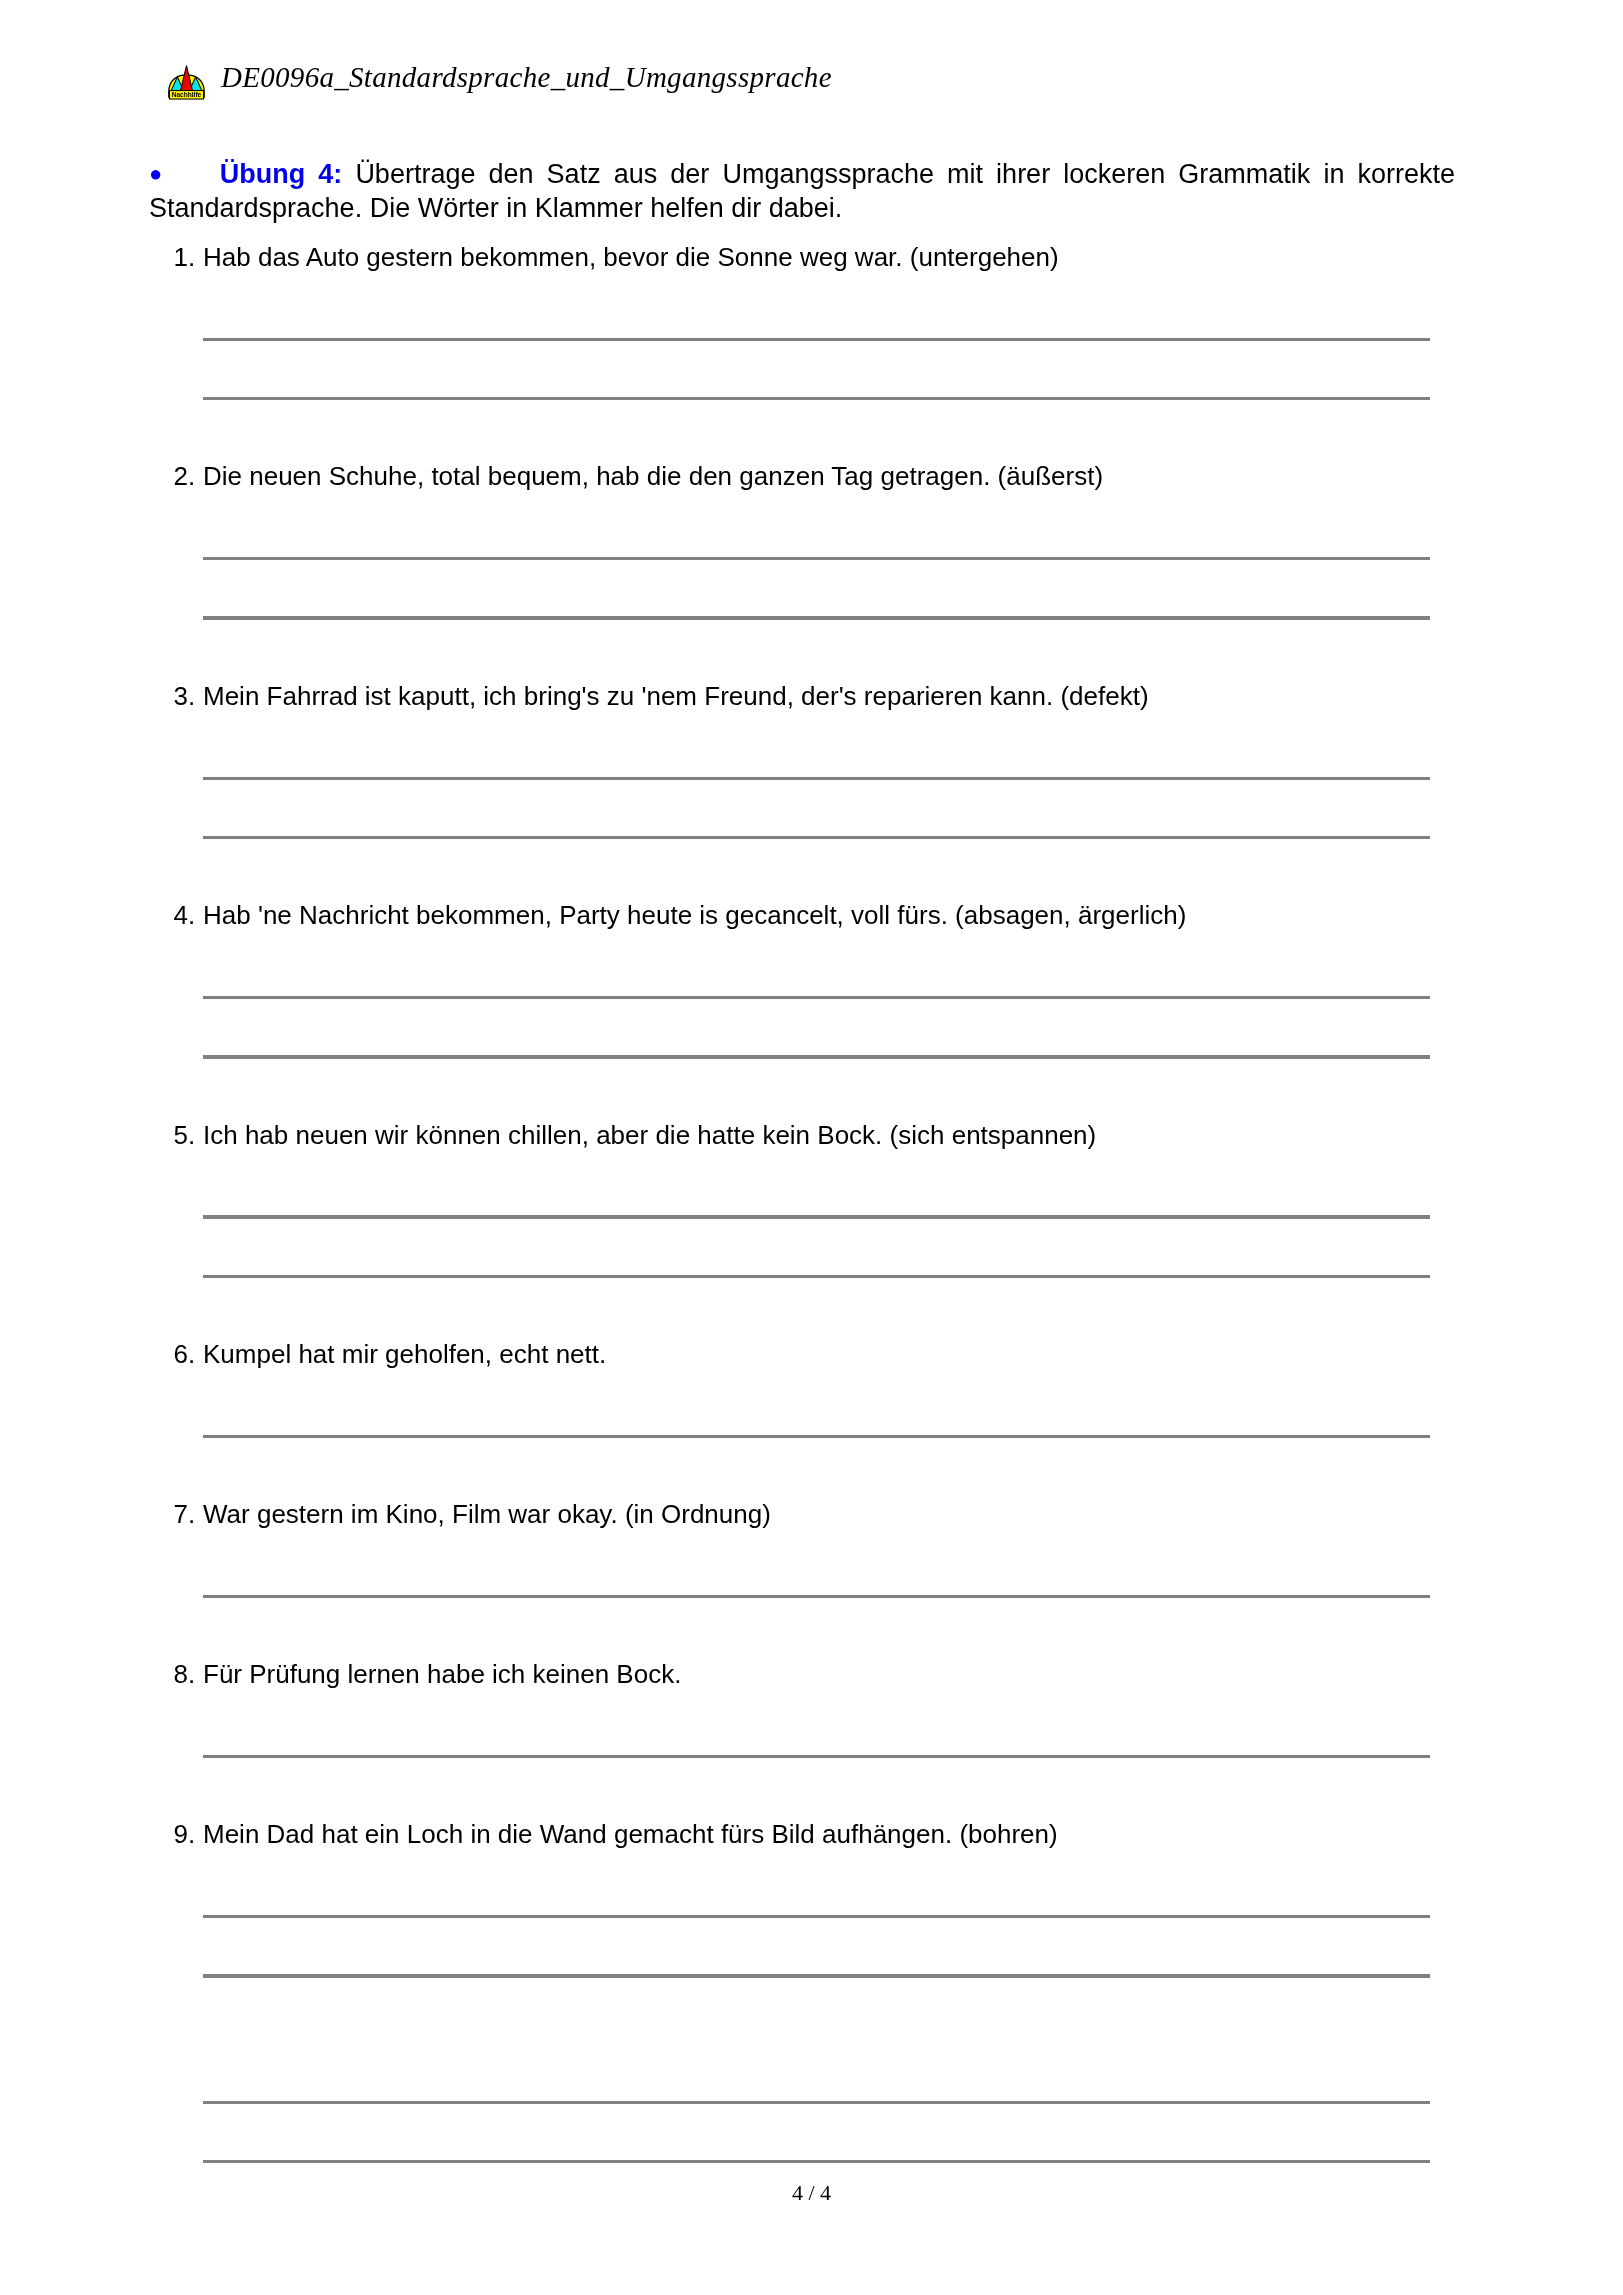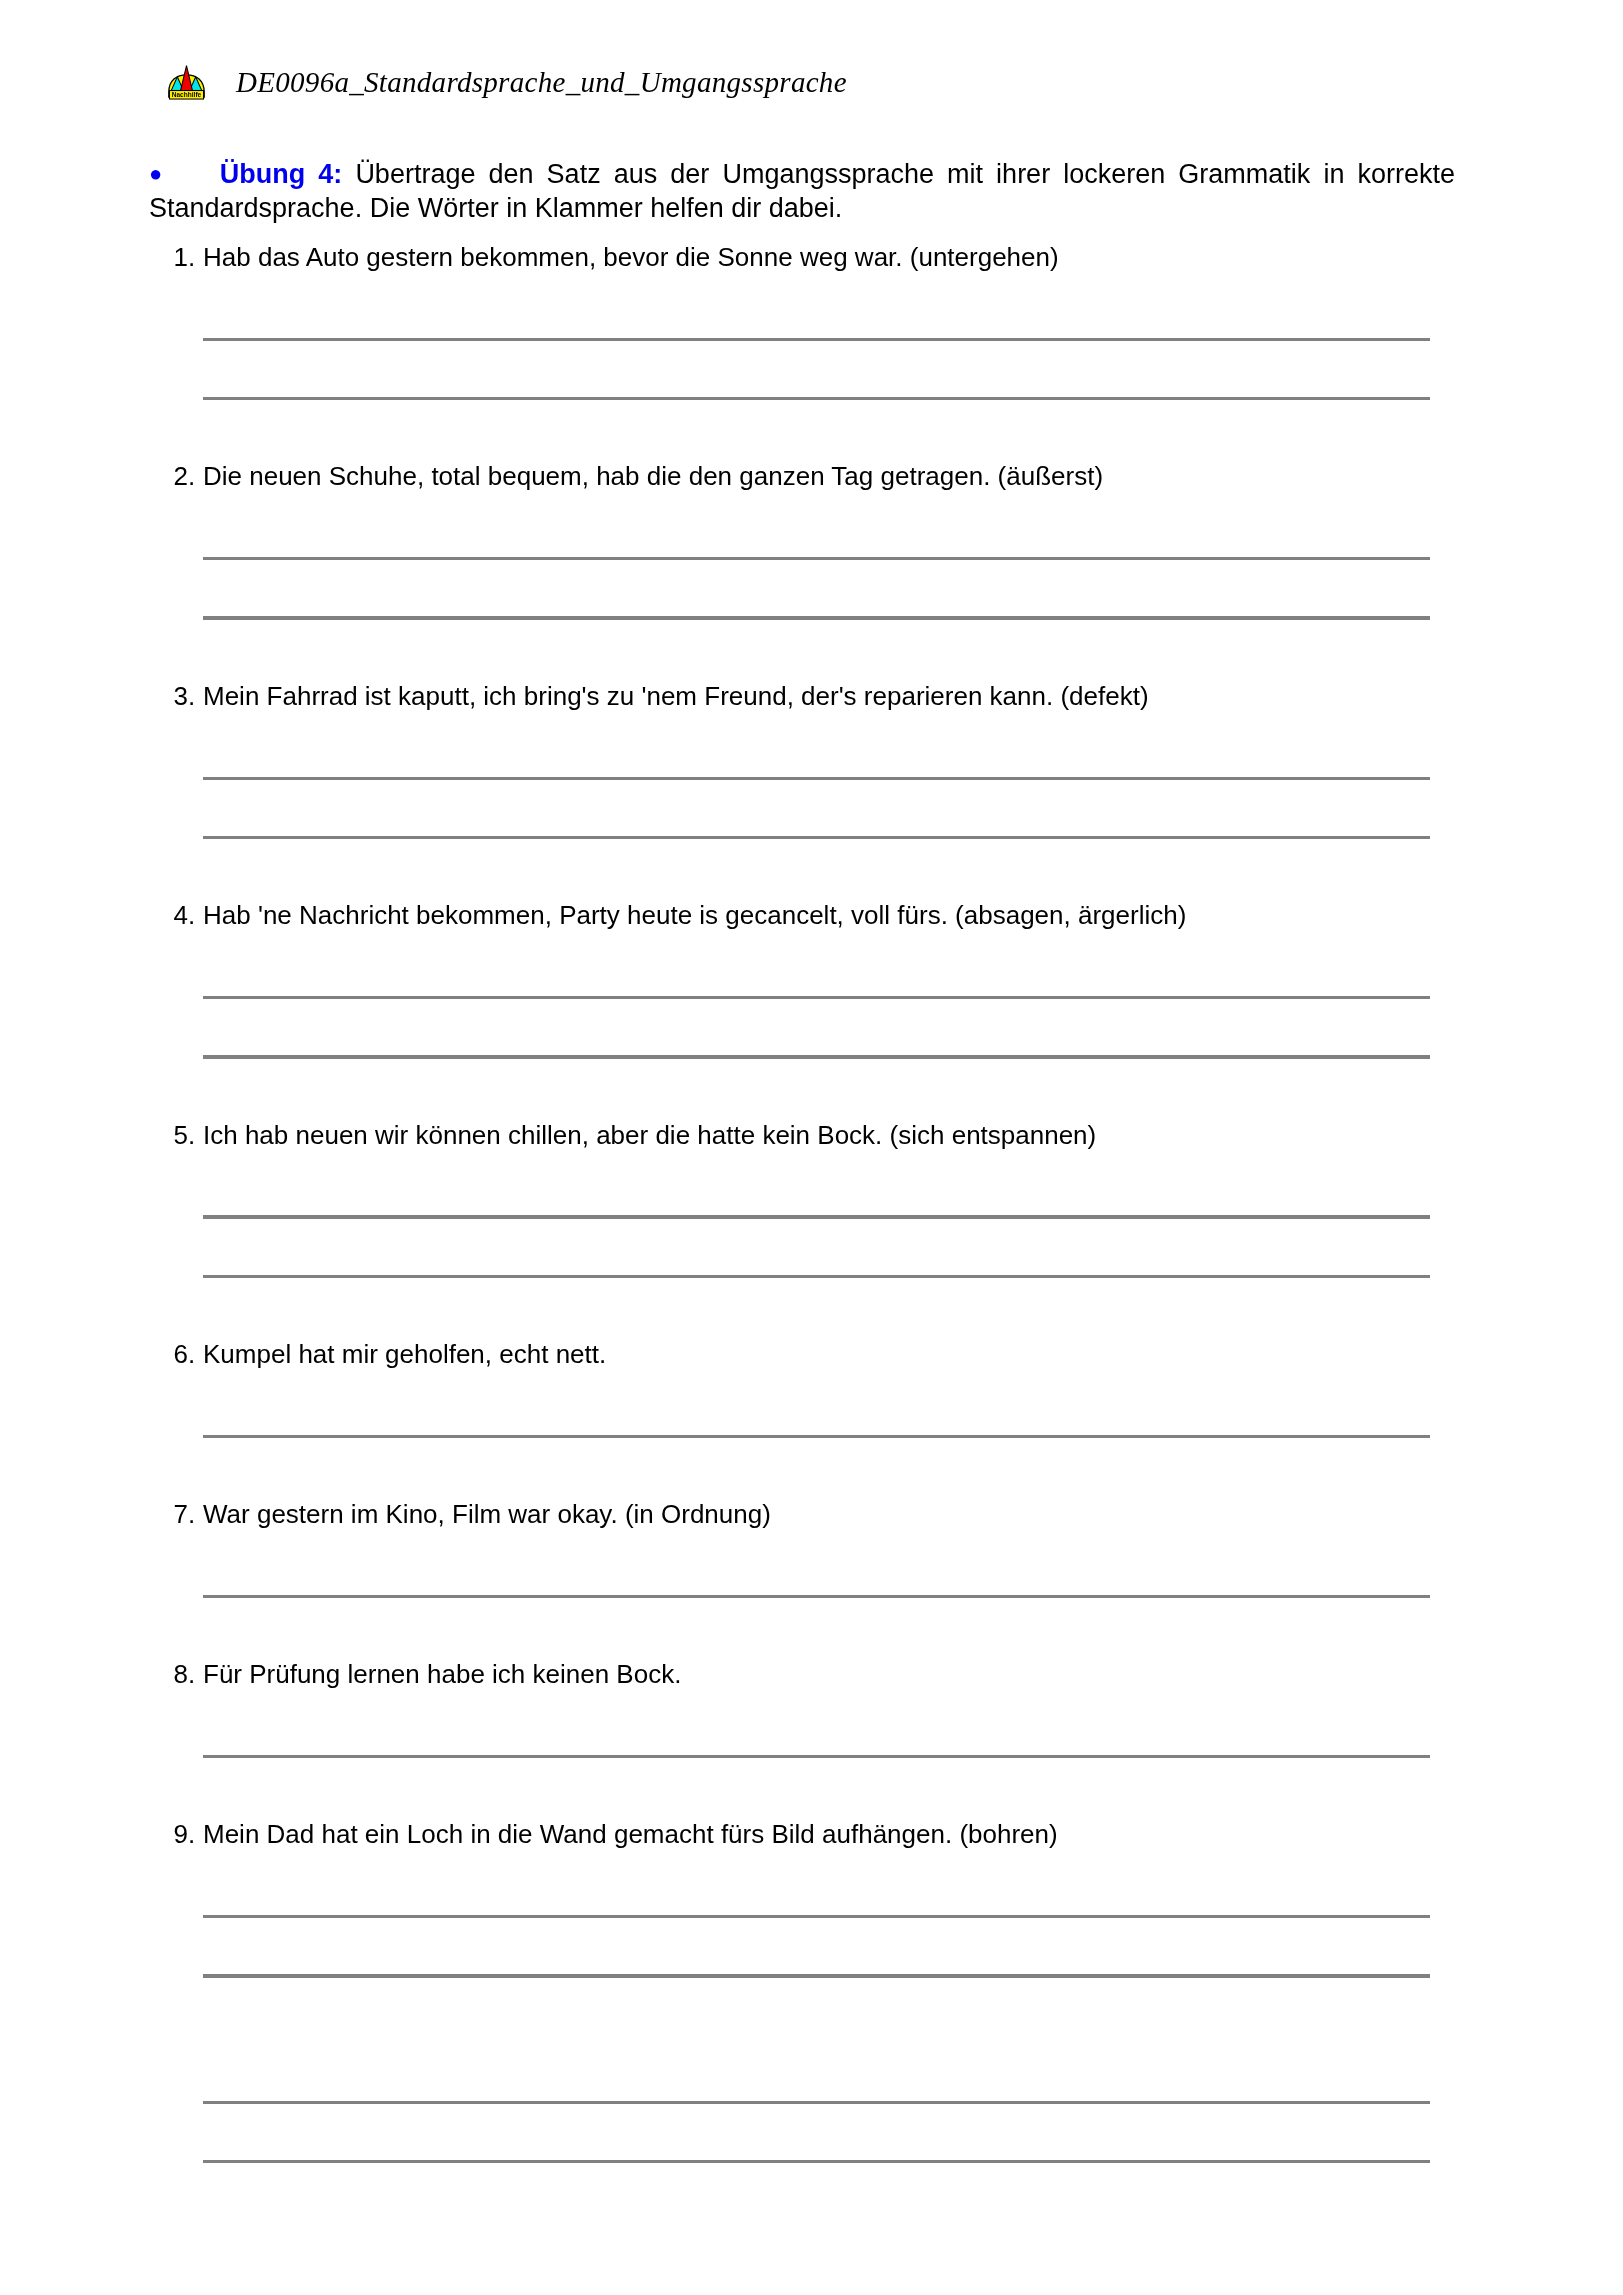--- a/index.html
+++ b/index.html
@@ -19,22 +19,21 @@
     color: #000000;
     overflow: hidden;
   }
 
   
   .doc-header {
     position: absolute;
     top: 63px;
     left: 166px;
     display: flex;
-    align-items: center;
-    gap: 29px;
+    gap: 14px;
   }
 
   .logo {
     width: 41px;
     height: 38px;
     position: relative;
     flex: 0 0 auto;
   }
 
   .logo svg { display: block; width: 41px; height: 38px; }
@@ -281,15 +280,18 @@
         <div class="answer-lines">
           <div style="height: 63px;"></div>
           <div class="answer-line" style="background: rgb(128, 128, 128);"></div>
           <div style="height: 56px;"></div>
           <div class="answer-line" style="background: rgb(128, 128, 128);"></div>
           <div style="height: 60px;"></div>
         </div>
       </div>
     </div>
 
+  <div class="footer">
+    <span>4 / 4</span>
+  </div>
 
 </div>
 
 
 </body></html>

